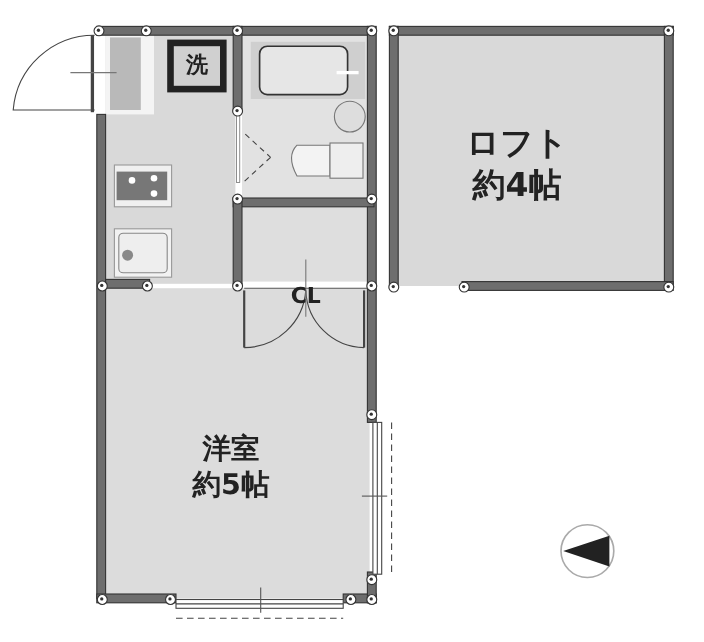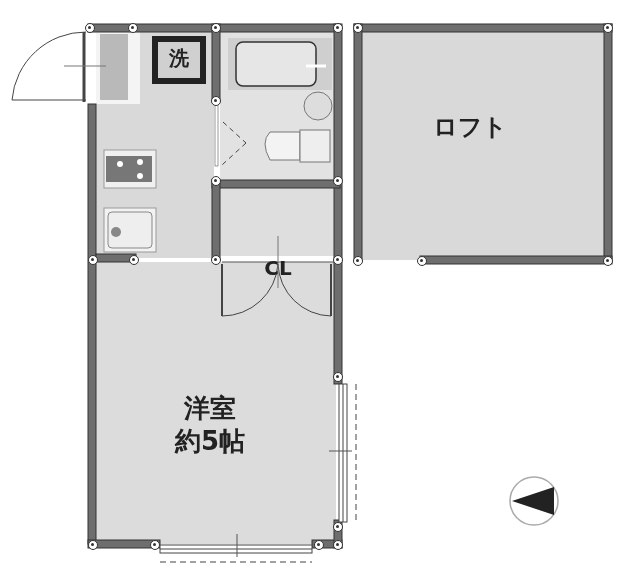--- a/index.html
+++ b/index.html
@@ -106,22 +106,23 @@
 <span class="post" style="left:314px;top:540px"></span>
 <span class="post" style="left:333px;top:540px"></span>
 <span class="post" style="left:353px;top:23px"></span>
 <span class="post" style="left:603px;top:23px"></span>
 <span class="post" style="left:353px;top:256px"></span>
 <span class="post" style="left:417px;top:256px"></span>
 <span class="post" style="left:603px;top:256px"></span>
 
 <div class="label" style="left:158px;top:46px;width:42px;font-size:20px;">洗</div>
 <div class="label" style="left:248px;top:212px;width:60px;font-size:20px;margin-top:44px;">CL</div>
-<div class="label" style="left:410px;top:112px;width:120px;font-size:24px;">
+<div class="label" style="left:410px;top:112px;width:120px;font-size:30px;">
   <div>ロフト</div>
+  <div>約4帖</div>
 </div>
 <div class="label" style="left:150px;top:392px;width:120px;font-size:26px;">
   <div>洋室</div>
   <div>約5帖</div>
 </div>
 
 <svg class="abs" style="left:508px;top:475px" width="52" height="52">
   <circle cx="26" cy="26" r="24" fill="#fff" stroke="#aaa" stroke-width="1.5"></circle>
   <polygon points="4,26 46,12 46,40" fill="#222"></polygon>
 </svg>

